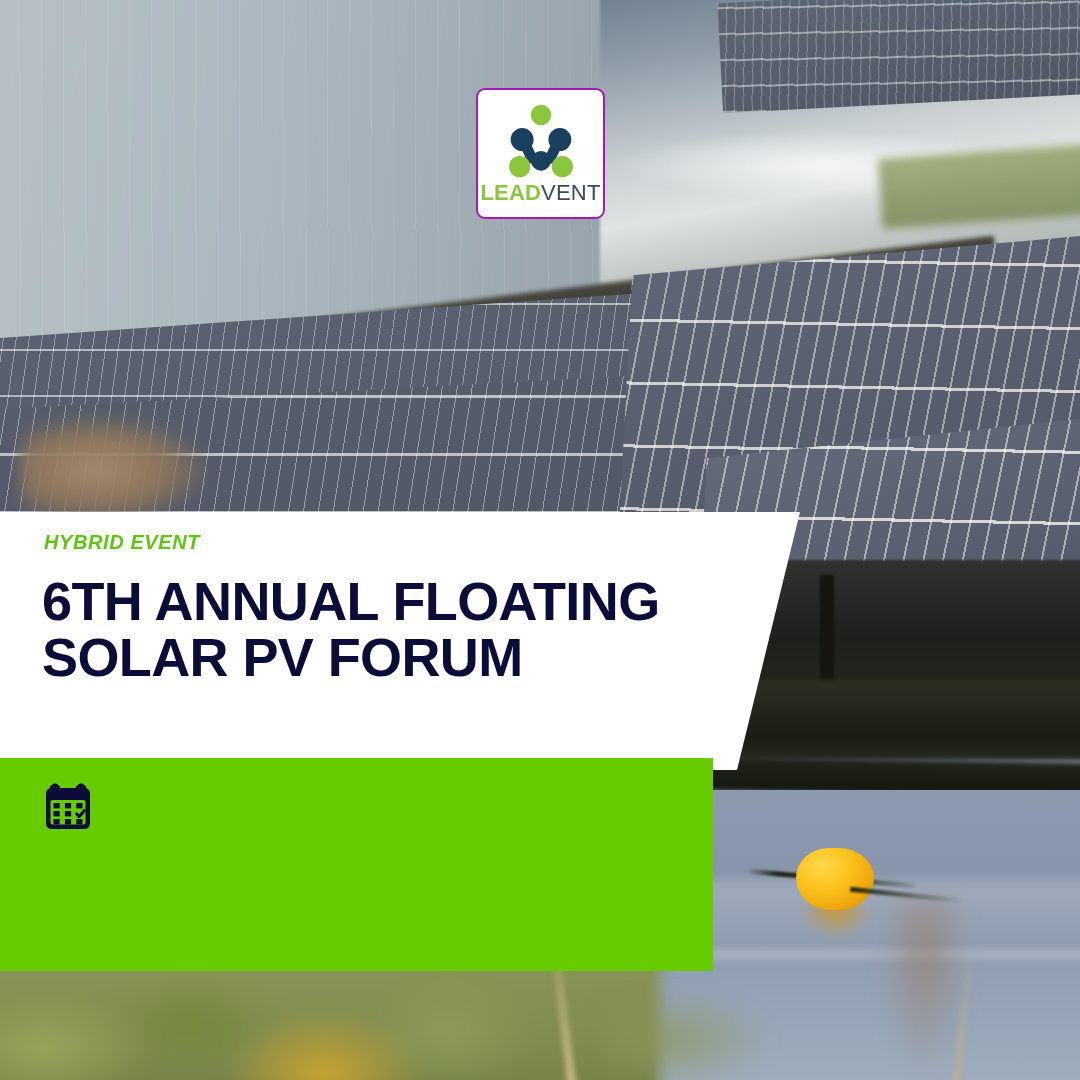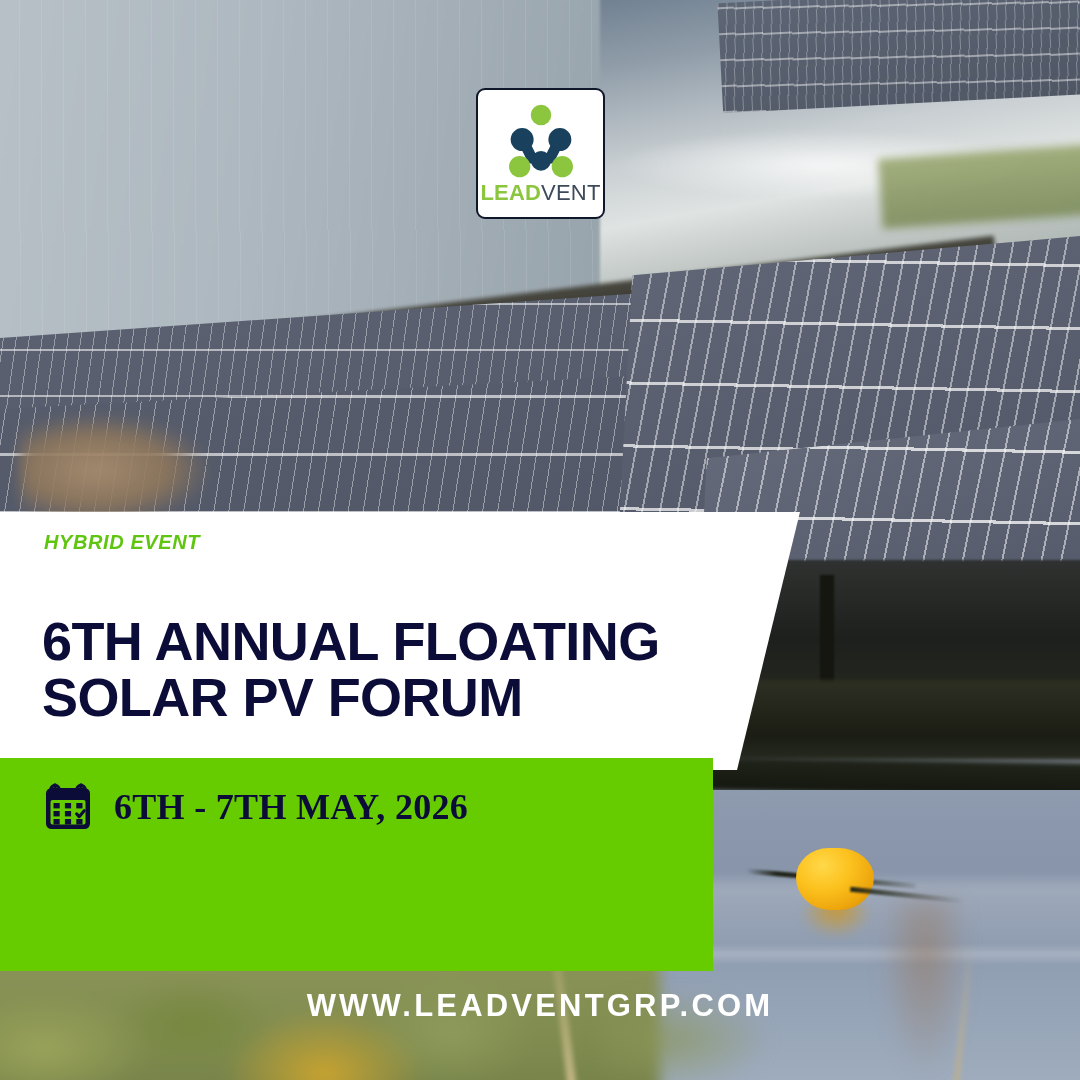--- a/index.html
+++ b/index.html
@@ -272,21 +272,21 @@
     width: 170px; height: 100px;
     background: radial-gradient(ellipse at 40% 50%, rgba(140,150,90,.7), rgba(140,150,90,0) 72%);
     filter: blur(8px);
   }
 
   
   .logo-card {
     position: absolute; left: 476px; top: 88px;
     width: 129px; height: 131px;
     background: #ffffff;
-    border: 2px solid #0f172a;
+    border: 2px solid #a21caf;
     border-radius: 9px;
     display: flex; flex-direction: column;
     align-items: center; justify-content: center;
     gap: 2px;
   }
   .logo-mark { width: 82px; height: 76px; display: block; }
   .logo-word {
     font-size: 22px; font-weight: 700; letter-spacing: .2px;
     line-height: 1; white-space: nowrap;
   }
@@ -306,21 +306,20 @@
     letter-spacing: .6px; color: #5FC511;
   }
   .headline {
     position: absolute; left: 42px; top: 573px;
     width: 660px;
     font-size: 54px; font-weight: 700;
     line-height: 1.04;
     letter-spacing: -0.6px;
     color: #0C0C38;
     text-transform: uppercase;
-    margin-top: 40px;
   }
 
   
   .green-band {
     position: absolute; left: 0; top: 758px;
     width: 713px; height: 213px;
     background: #66CC00;
   }
   .info-row {
     position: absolute; display: flex; align-items: center; gap: 20px;
@@ -416,19 +415,17 @@
       <rect x="11.5" y="22" width="6.2" height="5.4" fill="#0C0C38"></rect>
       <rect x="22.9" y="22" width="6.2" height="5.4" fill="#0C0C38"></rect>
       <rect x="34.3" y="22" width="6.2" height="5.4" fill="#0C0C38"></rect>
       <rect x="11.5" y="30" width="6.2" height="5.4" fill="#0C0C38"></rect>
       <rect x="22.9" y="30" width="6.2" height="5.4" fill="#0C0C38"></rect>
       <rect x="11.5" y="38" width="6.2" height="5.4" fill="#0C0C38"></rect>
       <rect x="22.9" y="38" width="6.2" height="5.4" fill="#0C0C38"></rect>
       <rect x="34.3" y="38" width="6.2" height="5.4" fill="#0C0C38"></rect>
       <path d="M34.6 32.8 l2.6 2.9 l5.0 -6.0" stroke="#0C0C38" stroke-width="3.1" fill="none" stroke-linecap="round" stroke-linejoin="round"></path>
     </svg>
-    <span class="info-text">6TH - 7TH MAY, 2026</span>
   </div>
 
 
-  <div class="website">WWW.LEADVENTGRP.COM</div>
 
 </div>
 
 </body></html>

